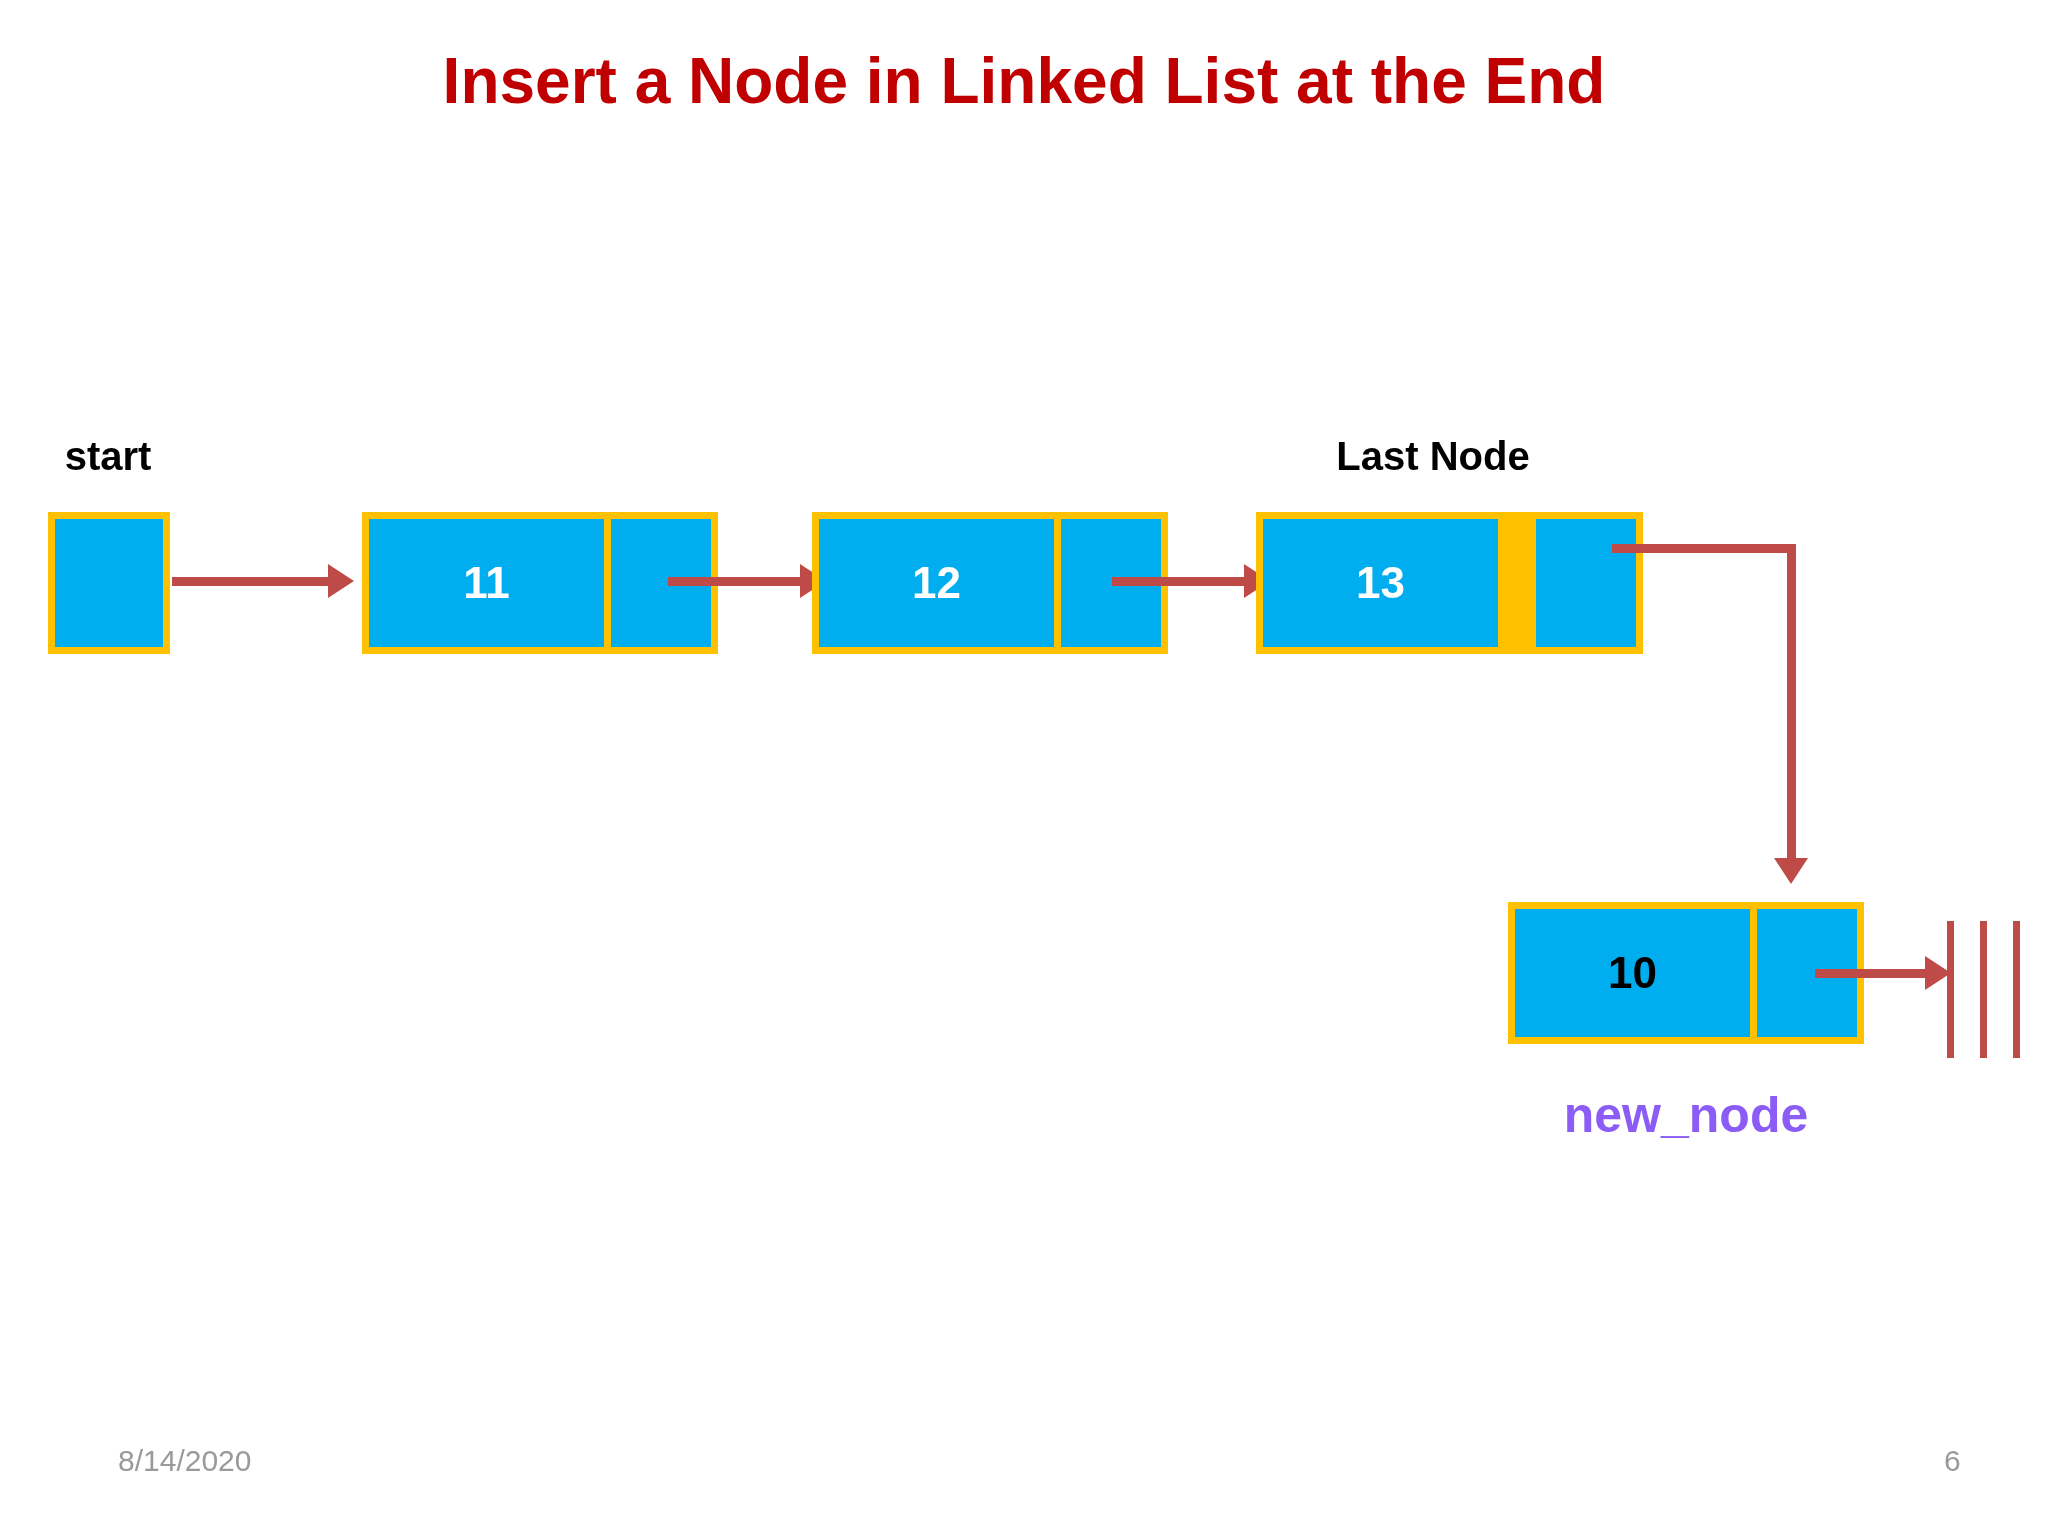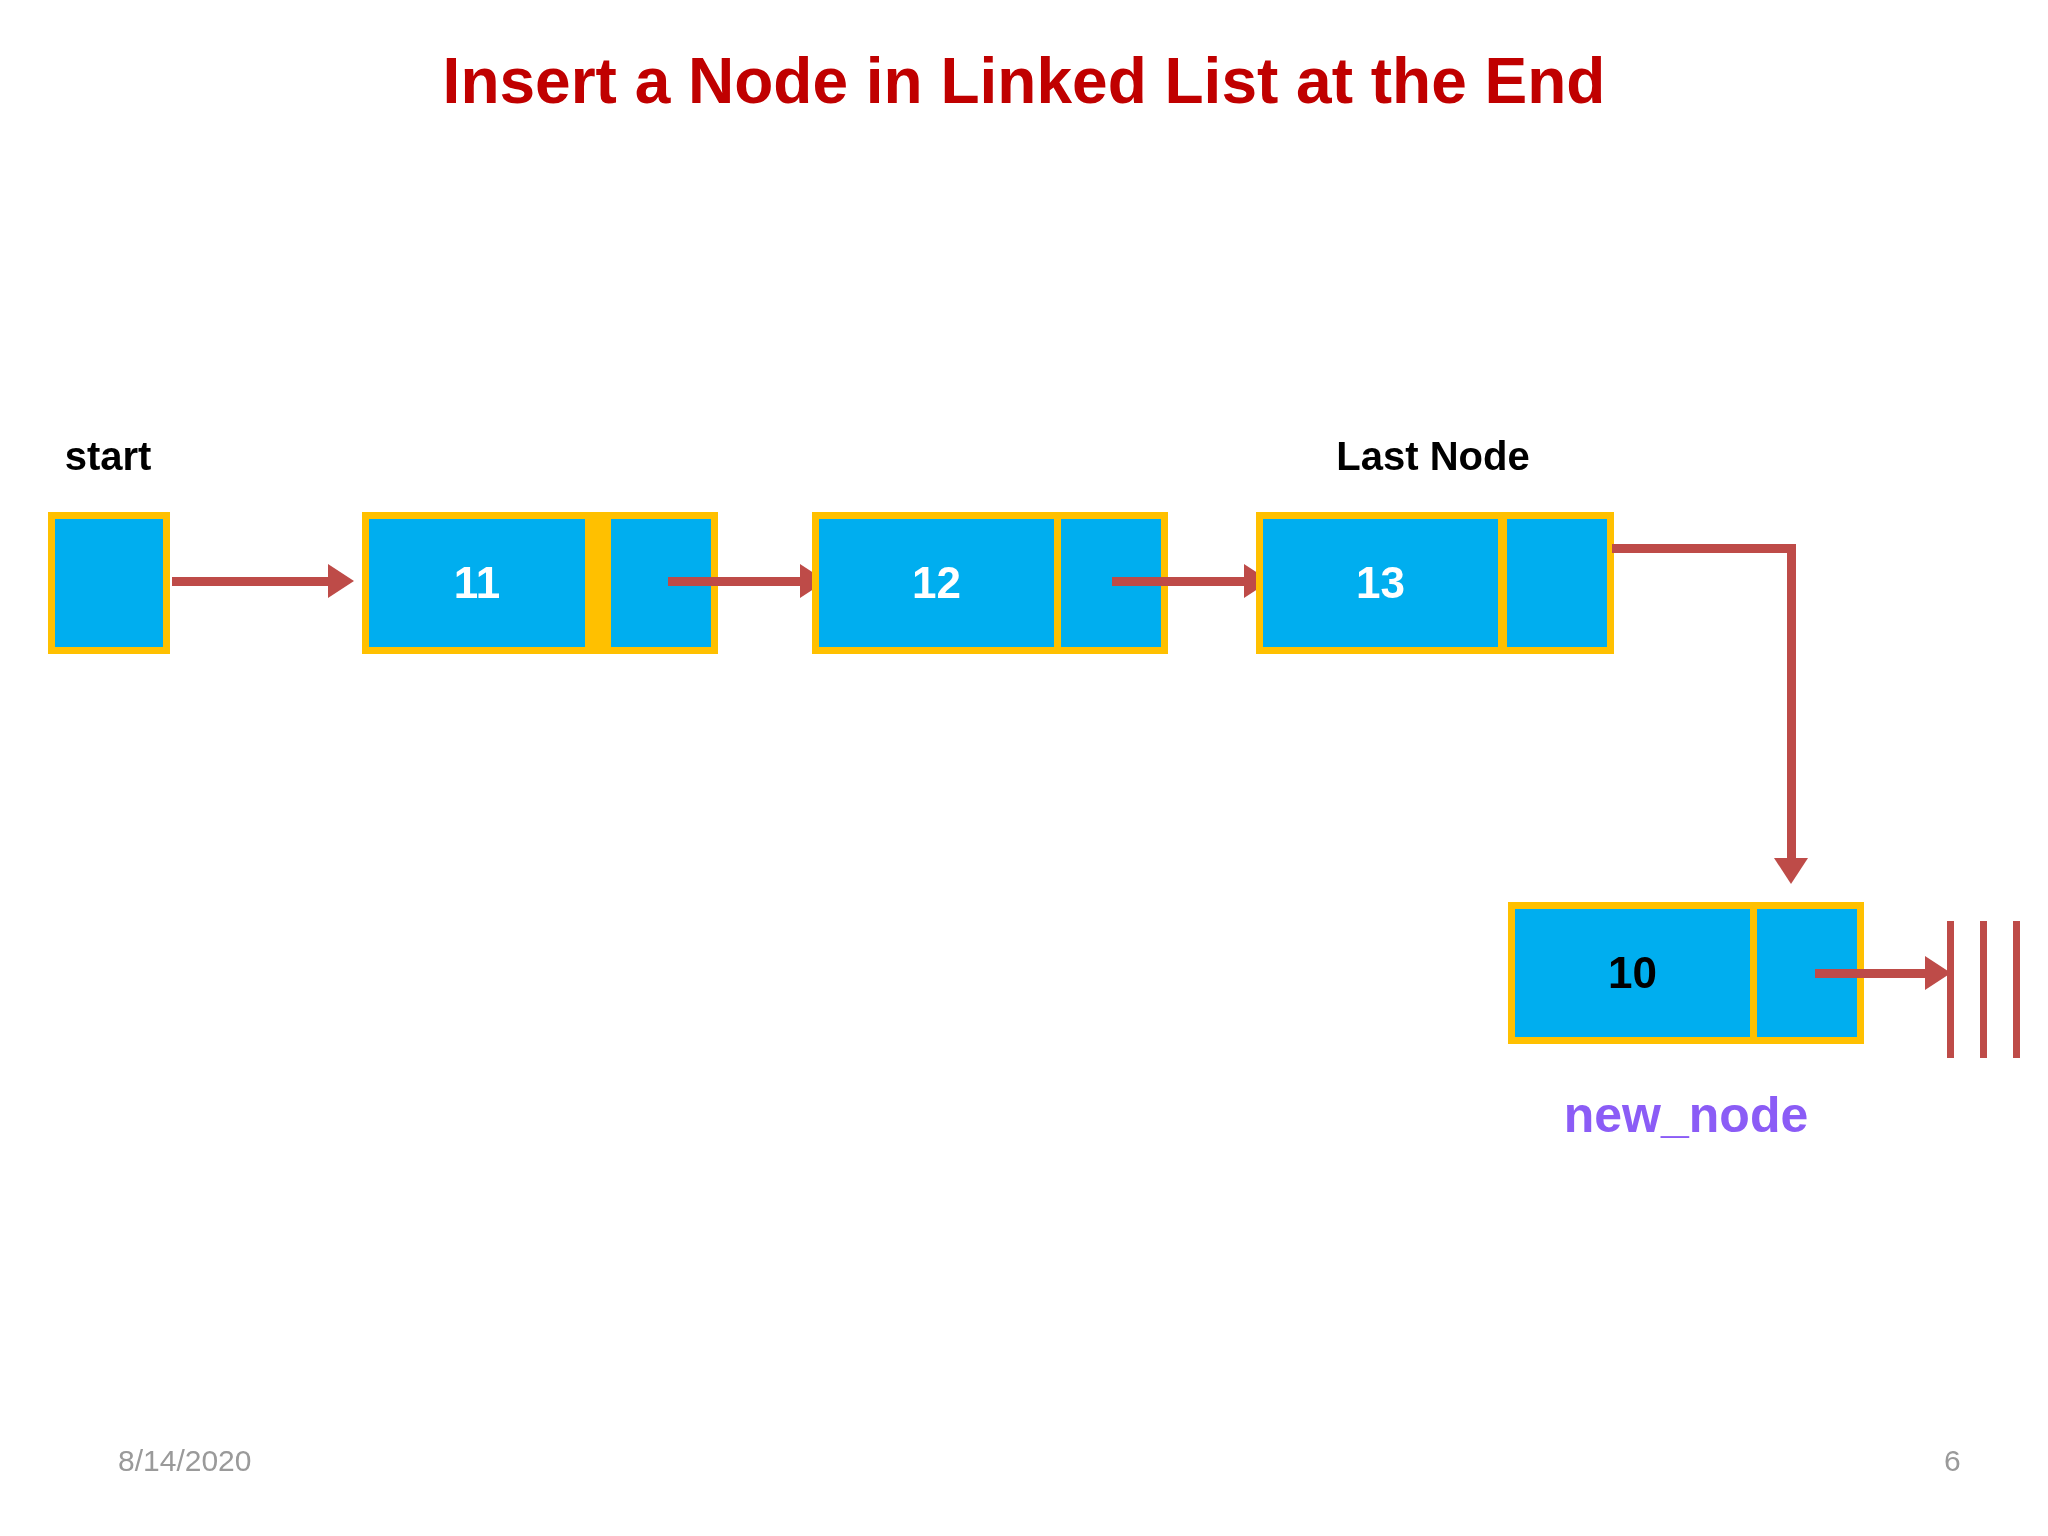--- a/index.html
+++ b/index.html
@@ -148,40 +148,40 @@
   <div class="node-label" style="left:1248px; top:434px; width:370px;">Last Node</div>
 
   <div class="cell data" style="left:48px; top:512px; width:122px; height:142px;">
     <span class="cell-value"></span>
   </div>
 
   <div class="arrow-line" style="left:172px; top:577px; width:160px; height:9px;"></div>
   <div class="arrow-head-right" style="left:328px; top:564px;"></div>
 
   <div class="node" style="left:362px; top:512px; width:356px; height:142px;">
-    <div class="data-part" style="left:7px; width:216px;">
+    <div class="data-part" style="left:7px; width:235px;">
       <span class="cell-value">11</span>
     </div>
     <div class="ptr-part" style="right:7px; width:100px;"></div>
   </div>
 
   <div class="arrow-line" style="left:668px; top:577px; width:136px; height:9px;"></div>
   <div class="arrow-head-right" style="left:800px; top:564px;"></div>
 
   <div class="node" style="left:812px; top:512px; width:356px; height:142px;text-align:center;">
     <div class="data-part" style="left:7px; width:235px;">
       <span class="cell-value">12</span>
     </div>
     <div class="ptr-part" style="right:7px; width:100px;"></div>
   </div>
 
   <div class="arrow-line" style="left:1112px; top:577px; width:140px; height:9px;"></div>
   <div class="arrow-head-right" style="left:1244px; top:564px;"></div>
 
-  <div class="node" style="left:1256px; top:512px; width:358px; height:142px;">
+  <div class="node" style="left:1256px; top:512px; width:387px; height:142px;">
     <div class="data-part" style="left:7px; width:235px;">
       <span class="cell-value">13</span>
     </div>
     <div class="ptr-part" style="right:7px; width:100px;"></div>
   </div>
 
   <div class="arrow-line" style="left:1612px; top:544px; width:184px; height:9px;"></div>
   <div class="arrow-line" style="left:1787px; top:544px; width:9px; height:320px;"></div>
   <div class="arrow-head-down" style="left:1774px; top:858px;"></div>
 

